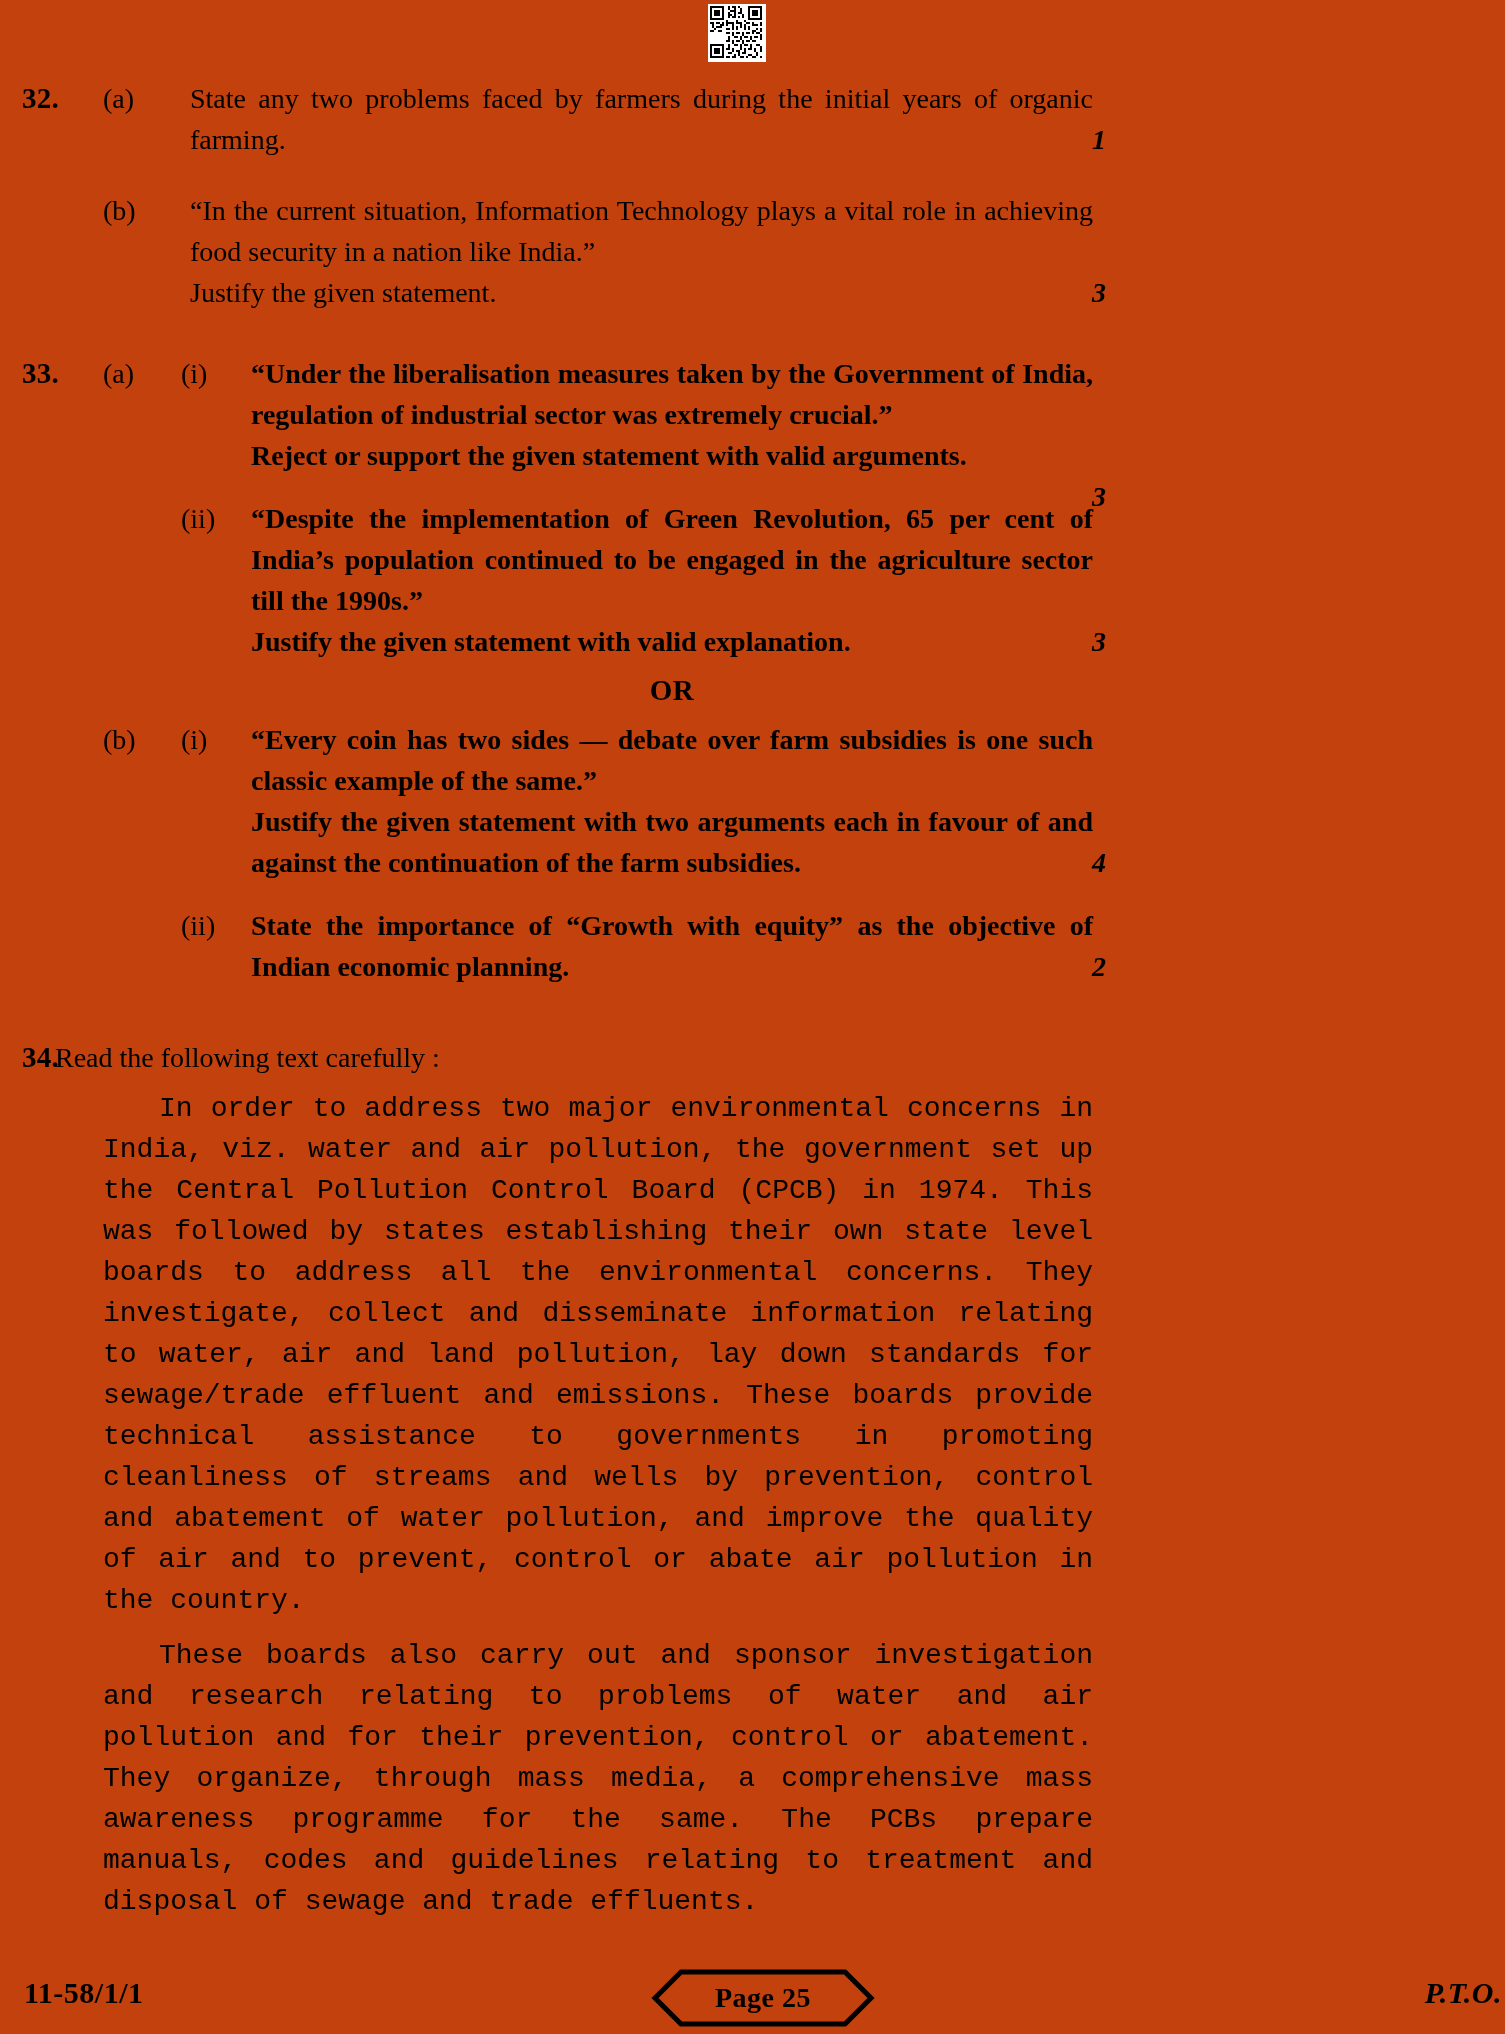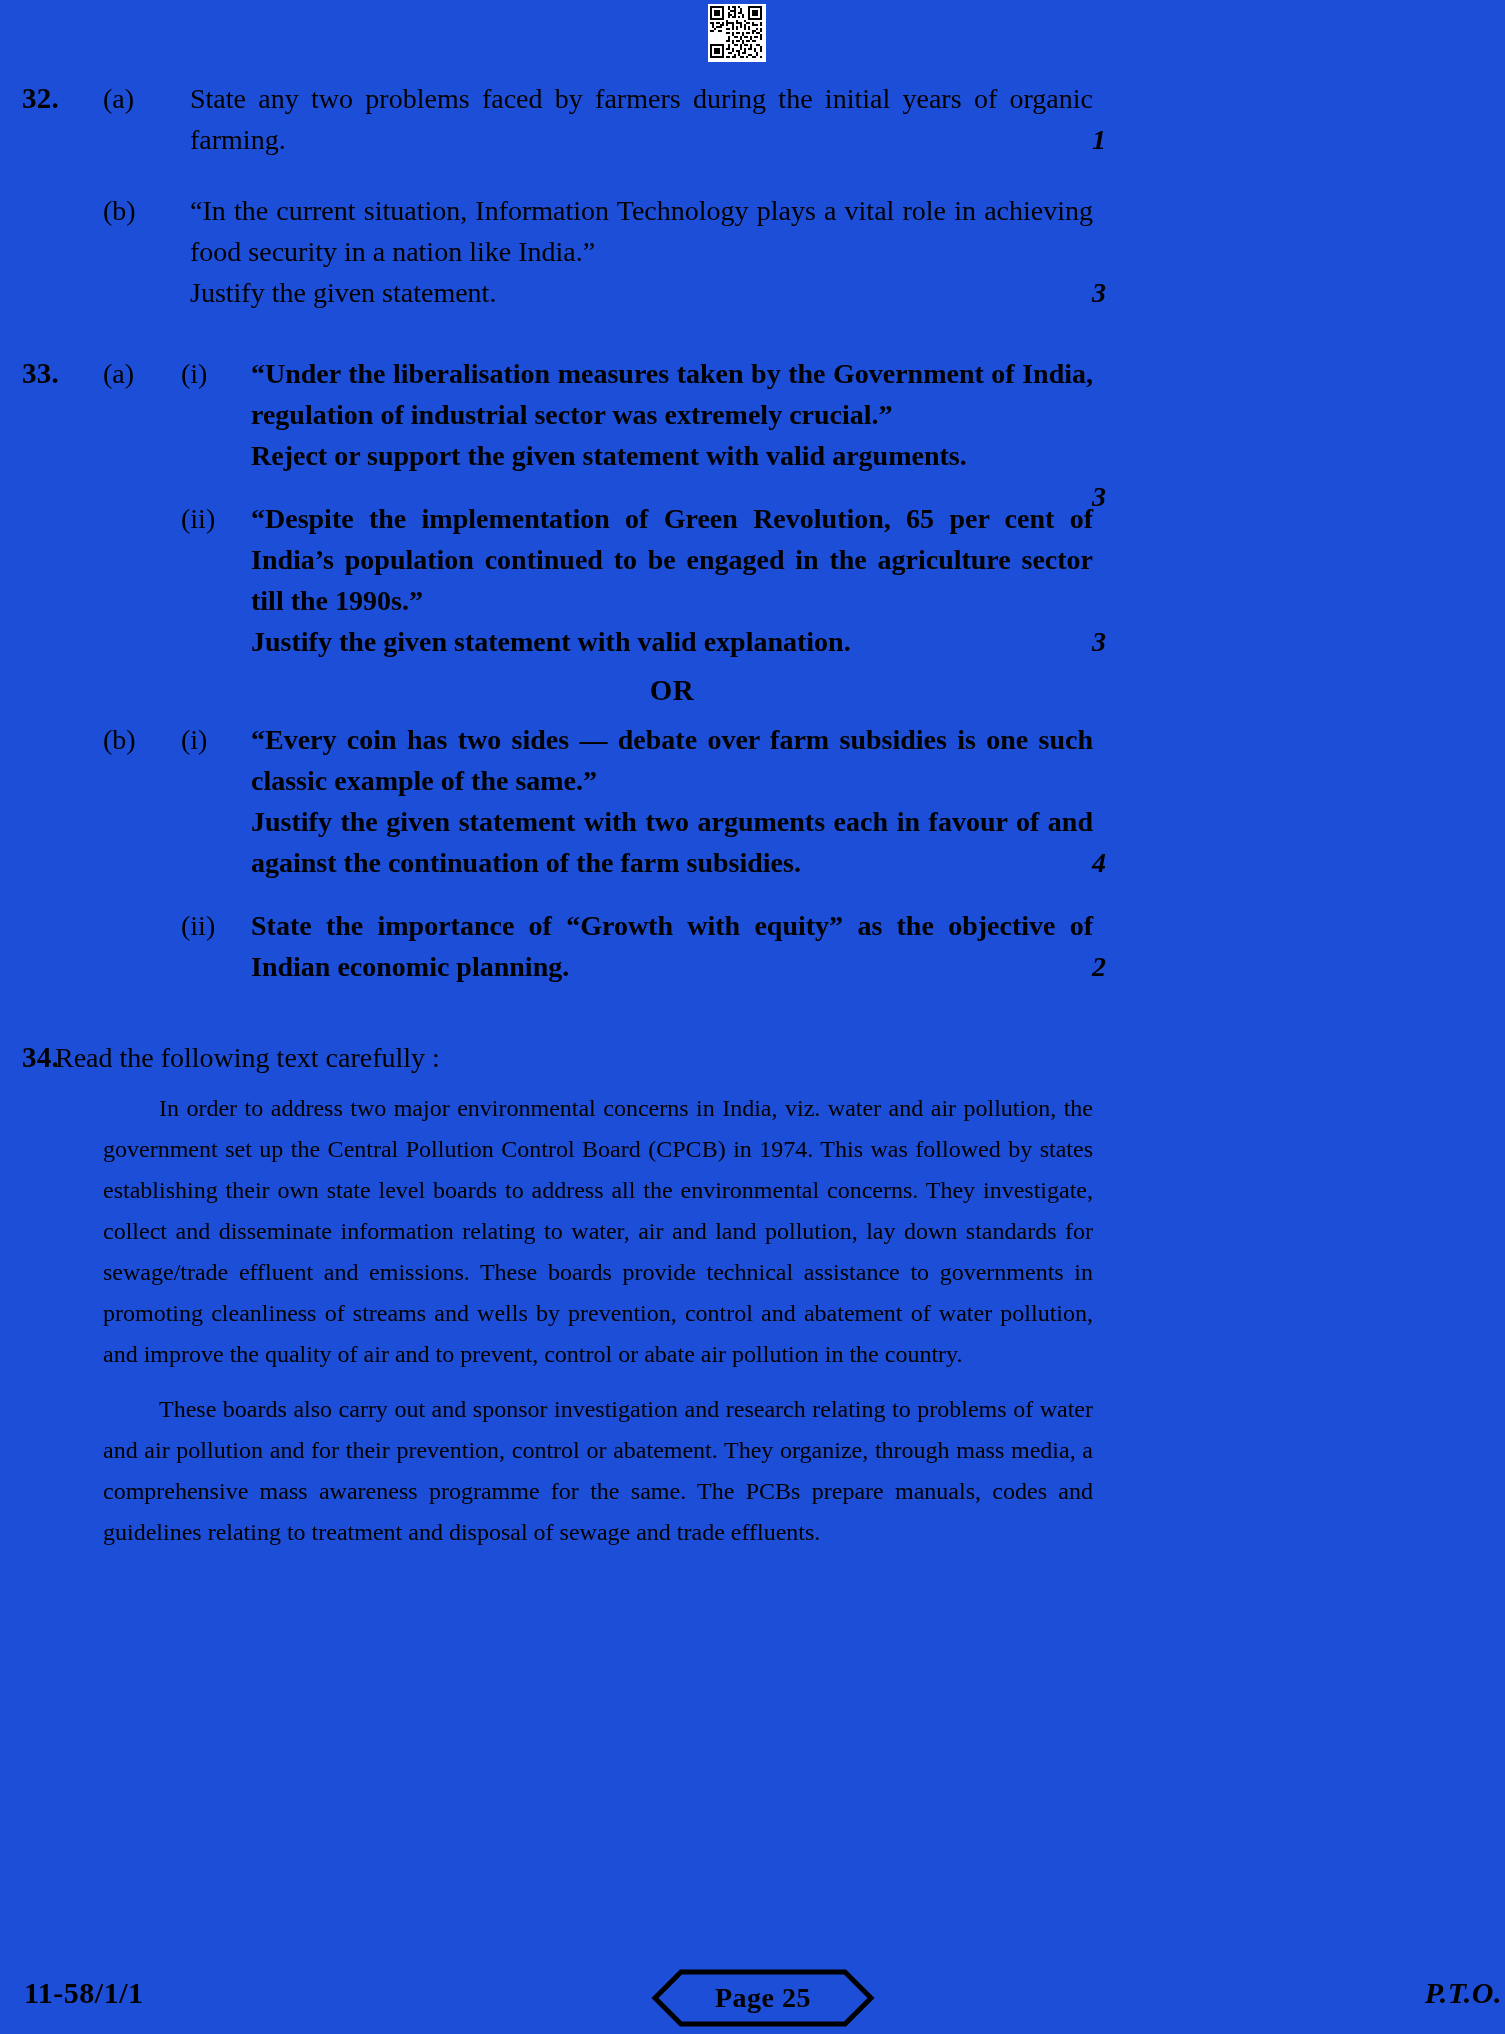--- a/index.html
+++ b/index.html
@@ -9,21 +9,21 @@
     background: #ffffff;
   }
   body {
     font-family: "Liberation Serif", "DejaVu Serif", serif;
     color: #000000;
   }
   #page {
     position: relative;
     width: 1505px;
     height: 2034px;
-    background: #1d4ed8;
+    background: #c2410c;
     overflow: hidden;
     box-sizing: border-box;
   }
 
   
   .qr-wrap {
     position: absolute;
     left: 703px;
     top: 4px;
     width: 68px;
@@ -111,25 +111,26 @@
     font-weight: bold;
     font-size: 29px;
     line-height: 45px;
     letter-spacing: 0.5px;
   }
 
   
   .passage {
     margin-left: 103px;
     width: 990px;
-    font-size: 24px;
+    font-size: 28px;
     line-height: 41px;
     text-align: justify;
     text-justify: inter-word;
     text-indent: 56px;
+    font-family: Liberation Mono, monospace;
   }
   .q34-lead {
     margin-left: 55px;
     width: 990px;
     font-size: 28px;
     line-height: 41px;
     text-align: left;
   }
 
   .sp-6  { height: 6px; }

